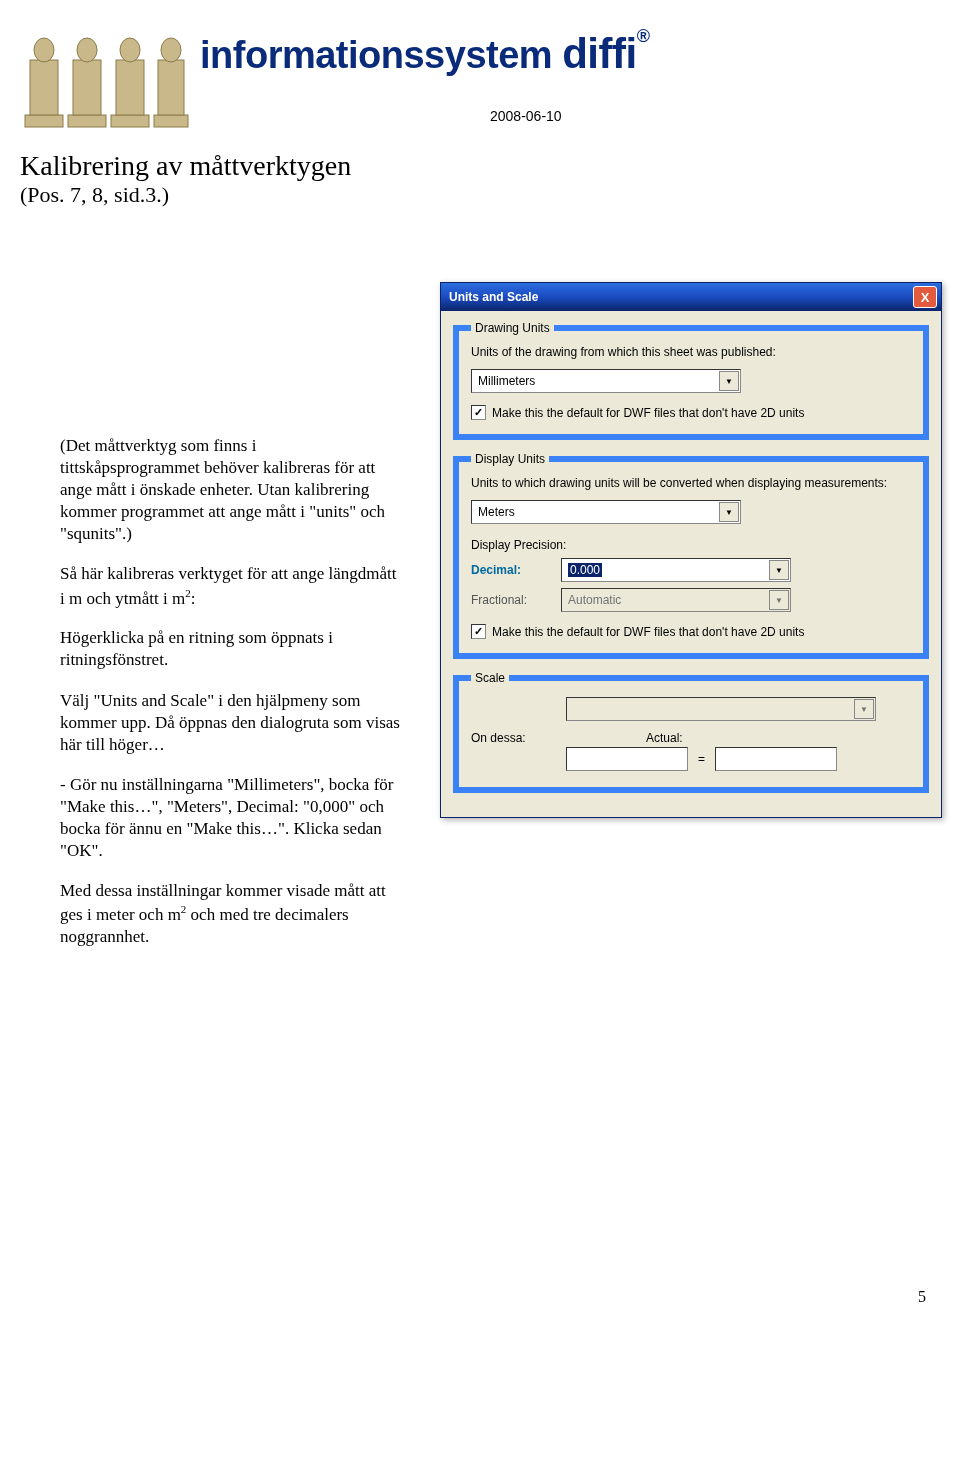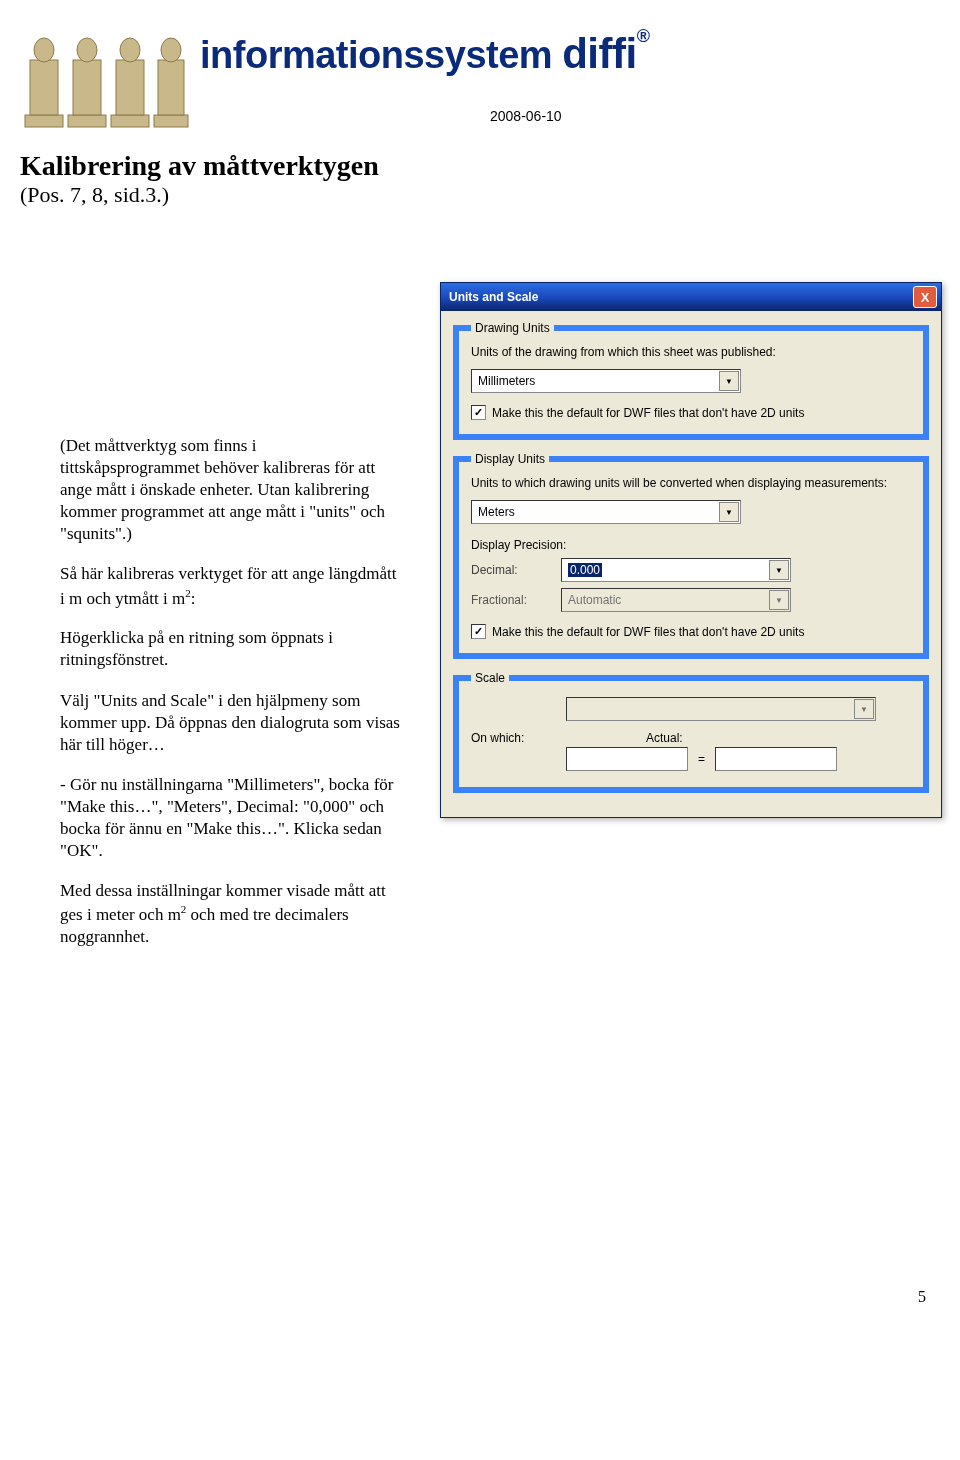--- a/index.html
+++ b/index.html
@@ -30,21 +30,21 @@
     font-size: 38px;
     font-weight: bold;
     color: #0a2a7a;
     letter-spacing: -0.5px;
     margin-top: 10px;
   }
   .brand .diffi { font-size: 42px; }
   .brand sup { font-size: 18px; vertical-align: top; position: relative; top: -4px; }
   .doc-title {
     font-size: 28px;
-    font-weight: bold;
+    font-weight: normal;
     margin: 10px 0 0 20px;
   }
   .doc-sub {
     font-size: 22px;
     margin: 0 0 0 20px;
   }
   .doc-date {
     position: absolute;
     left: 490px;
     top: 108px;
@@ -112,21 +112,21 @@
   }
   .dlg-body { padding: 10px 12px 12px 12px; }
   fieldset {
     border: 6px solid #3b82f6;
     margin: 0 0 12px 0;
     padding: 10px 12px 14px 12px;
   }
   legend { padding: 0 4px; color: #000; }
   .row { display: flex; align-items: center; margin: 6px 0; }
   .lbl { width: 90px; color: #555; }
-  .lbl.on { color: #404040; }
+  .lbl.on { color: #0369a1; font-weight: bold; }
   .combo {
     position: relative;
     background: #fff;
     border: 1px inset #888;
     height: 22px;
     display: flex;
     align-items: center;
     padding: 0 22px 0 6px;
     min-width: 200px;
   }
@@ -275,21 +275,21 @@
       <fieldset>
         <legend>Scale</legend>
         <div class="scale-row">
           <span style="width:85px"></span>
           <div class="combo disabled" style="width:280px">
             <span class="val"></span>
             <div class="arrow">▼</div>
           </div>
         </div>
         <div class="scale-row" style="margin-top:10px">
-          <span class="scale-lbl">On which:</span>
+          <span class="scale-lbl">On dessa:</span>
           <span style="width:70px"></span>
           <span>Actual:</span>
         </div>
         <div class="scale-row">
           <span class="scale-lbl"></span>
           <div class="txt" style="width:120px"></div>
           <span>=</span>
           <div class="txt" style="width:120px"></div>
         </div>
       </fieldset>

